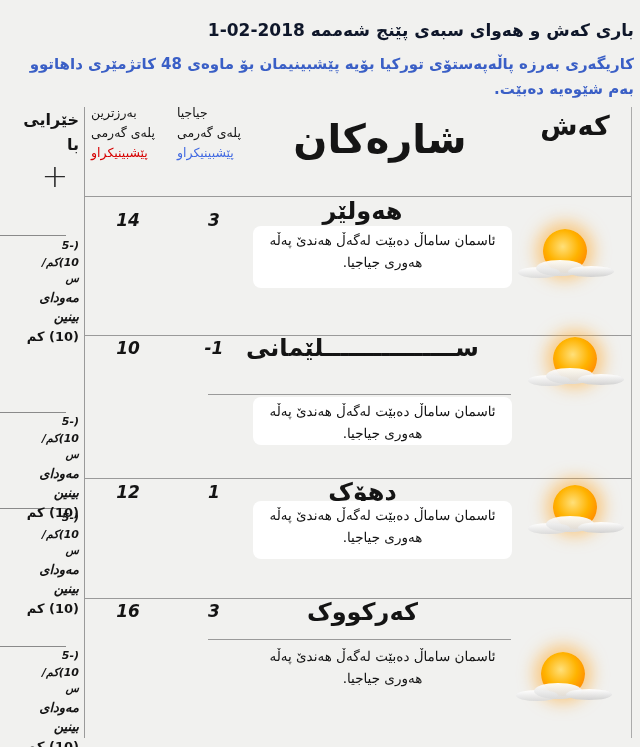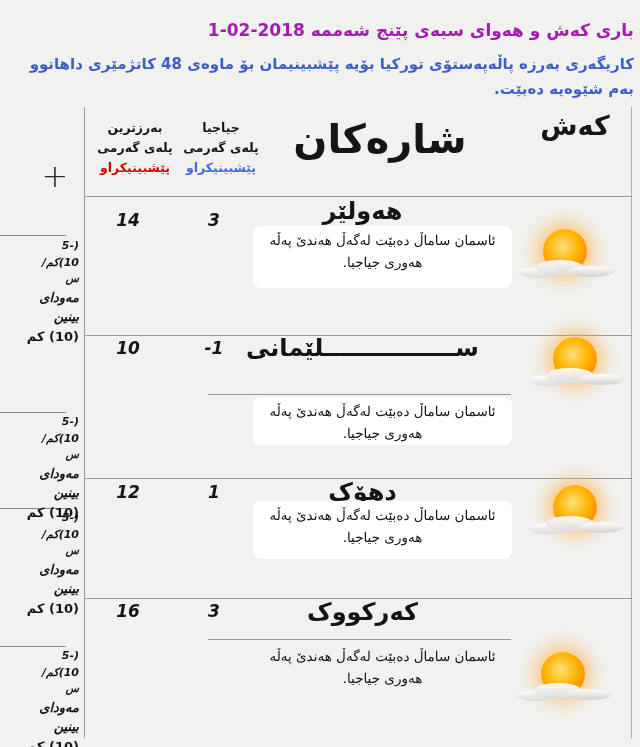--- a/index.html
+++ b/index.html
@@ -5,21 +5,21 @@
   html,body{margin:0;padding:0;background:#e9e9e7;}
   .screen{
     position:relative;width:640px;height:747px;margin:0 auto;
     background:#f1f1ef;overflow:hidden;
     font-family:"DejaVu Sans","Liberation Sans",sans-serif;
   }
   
   .page-title{
     position:absolute;top:20px;left:4px;right:6px;
     direction:rtl;text-align:right;
-    font-size:17px;font-weight:bold;color:#a21caf;
+    font-size:17px;font-weight:bold;color:#0f172a;
   }
   .page-subtitle{
     position:absolute;top:52px;left:4px;right:6px;
     direction:rtl;text-align:right;
     font-size:15px;font-weight:bold;color:#3a5fc6;line-height:1.65;
   }
   
   .vline{position:absolute;width:1px;background:#9a9a9a;}
   .col-divider{left:84px;top:107px;height:631px;}
   .right-border{left:631px;top:107px;height:631px;background:#ababab;}
@@ -33,22 +33,22 @@
   
   .hdr-weather{
     position:absolute;left:530px;top:110px;width:90px;
     direction:rtl;text-align:center;font-size:27px;font-weight:bold;color:#151515;
   }
   .hdr-cities{
     position:absolute;left:255px;top:116px;width:250px;
     direction:rtl;text-align:center;font-size:40px;font-weight:bold;color:#151515;
   }
   .hdr-small{
-    position:absolute;top:118px;width:88px;
-    direction:rtl;text-align:center;font-size:12.5px;font-weight:bold;
+    position:absolute;top:103px;width:88px;
+    direction:rtl;text-align:left;font-size:12.5px;font-weight:normal;
     color:#151515;line-height:1.6;
   }
   .hdr-low{left:177px;} .hdr-high{left:91px;}
   .hl-blue{color:#4169e1;} .hl-red{color:#d60000;}
   .hdr-wind{
     position:absolute;left:0;top:108px;width:79px;
     direction:rtl;text-align:right;font-size:16px;font-weight:bold;
     color:#151515;line-height:1.55;padding-left:22px;box-sizing:border-box;
   }
   .plus{
@@ -127,20 +127,21 @@
   <div class="hdr-small hdr-low">
     <span>جیاجیا</span><br>
     <span>پلەی گەرمی</span><br>
     <span class="hl-blue">پێشبینیکراو</span>
   </div>
   <div class="hdr-small hdr-high">
     <span>بەرزترین</span><br>
     <span>پلەی گەرمی</span><br>
     <span class="hl-red">پێشبینیکراو</span>
   </div>
+  <div class="hdr-wind">خێرایی با</div>
   <div class="plus">+</div>
 
   <div class="city c1">هەولێر</div>
   <div class="temp temp-high t1">14</div>
   <div class="temp temp-low t1">3</div>
   <div class="desc white d1">ئاسمان ساماڵ دەبێت لەگەڵ هەندێ پەڵە هەوری جیاجیا.</div>
   <div class="windcell w1">
     <span class="ws">(5-10)کم/س</span>
     <span class="v12">مەودای</span>
     <span class="v12">بینین</span>

